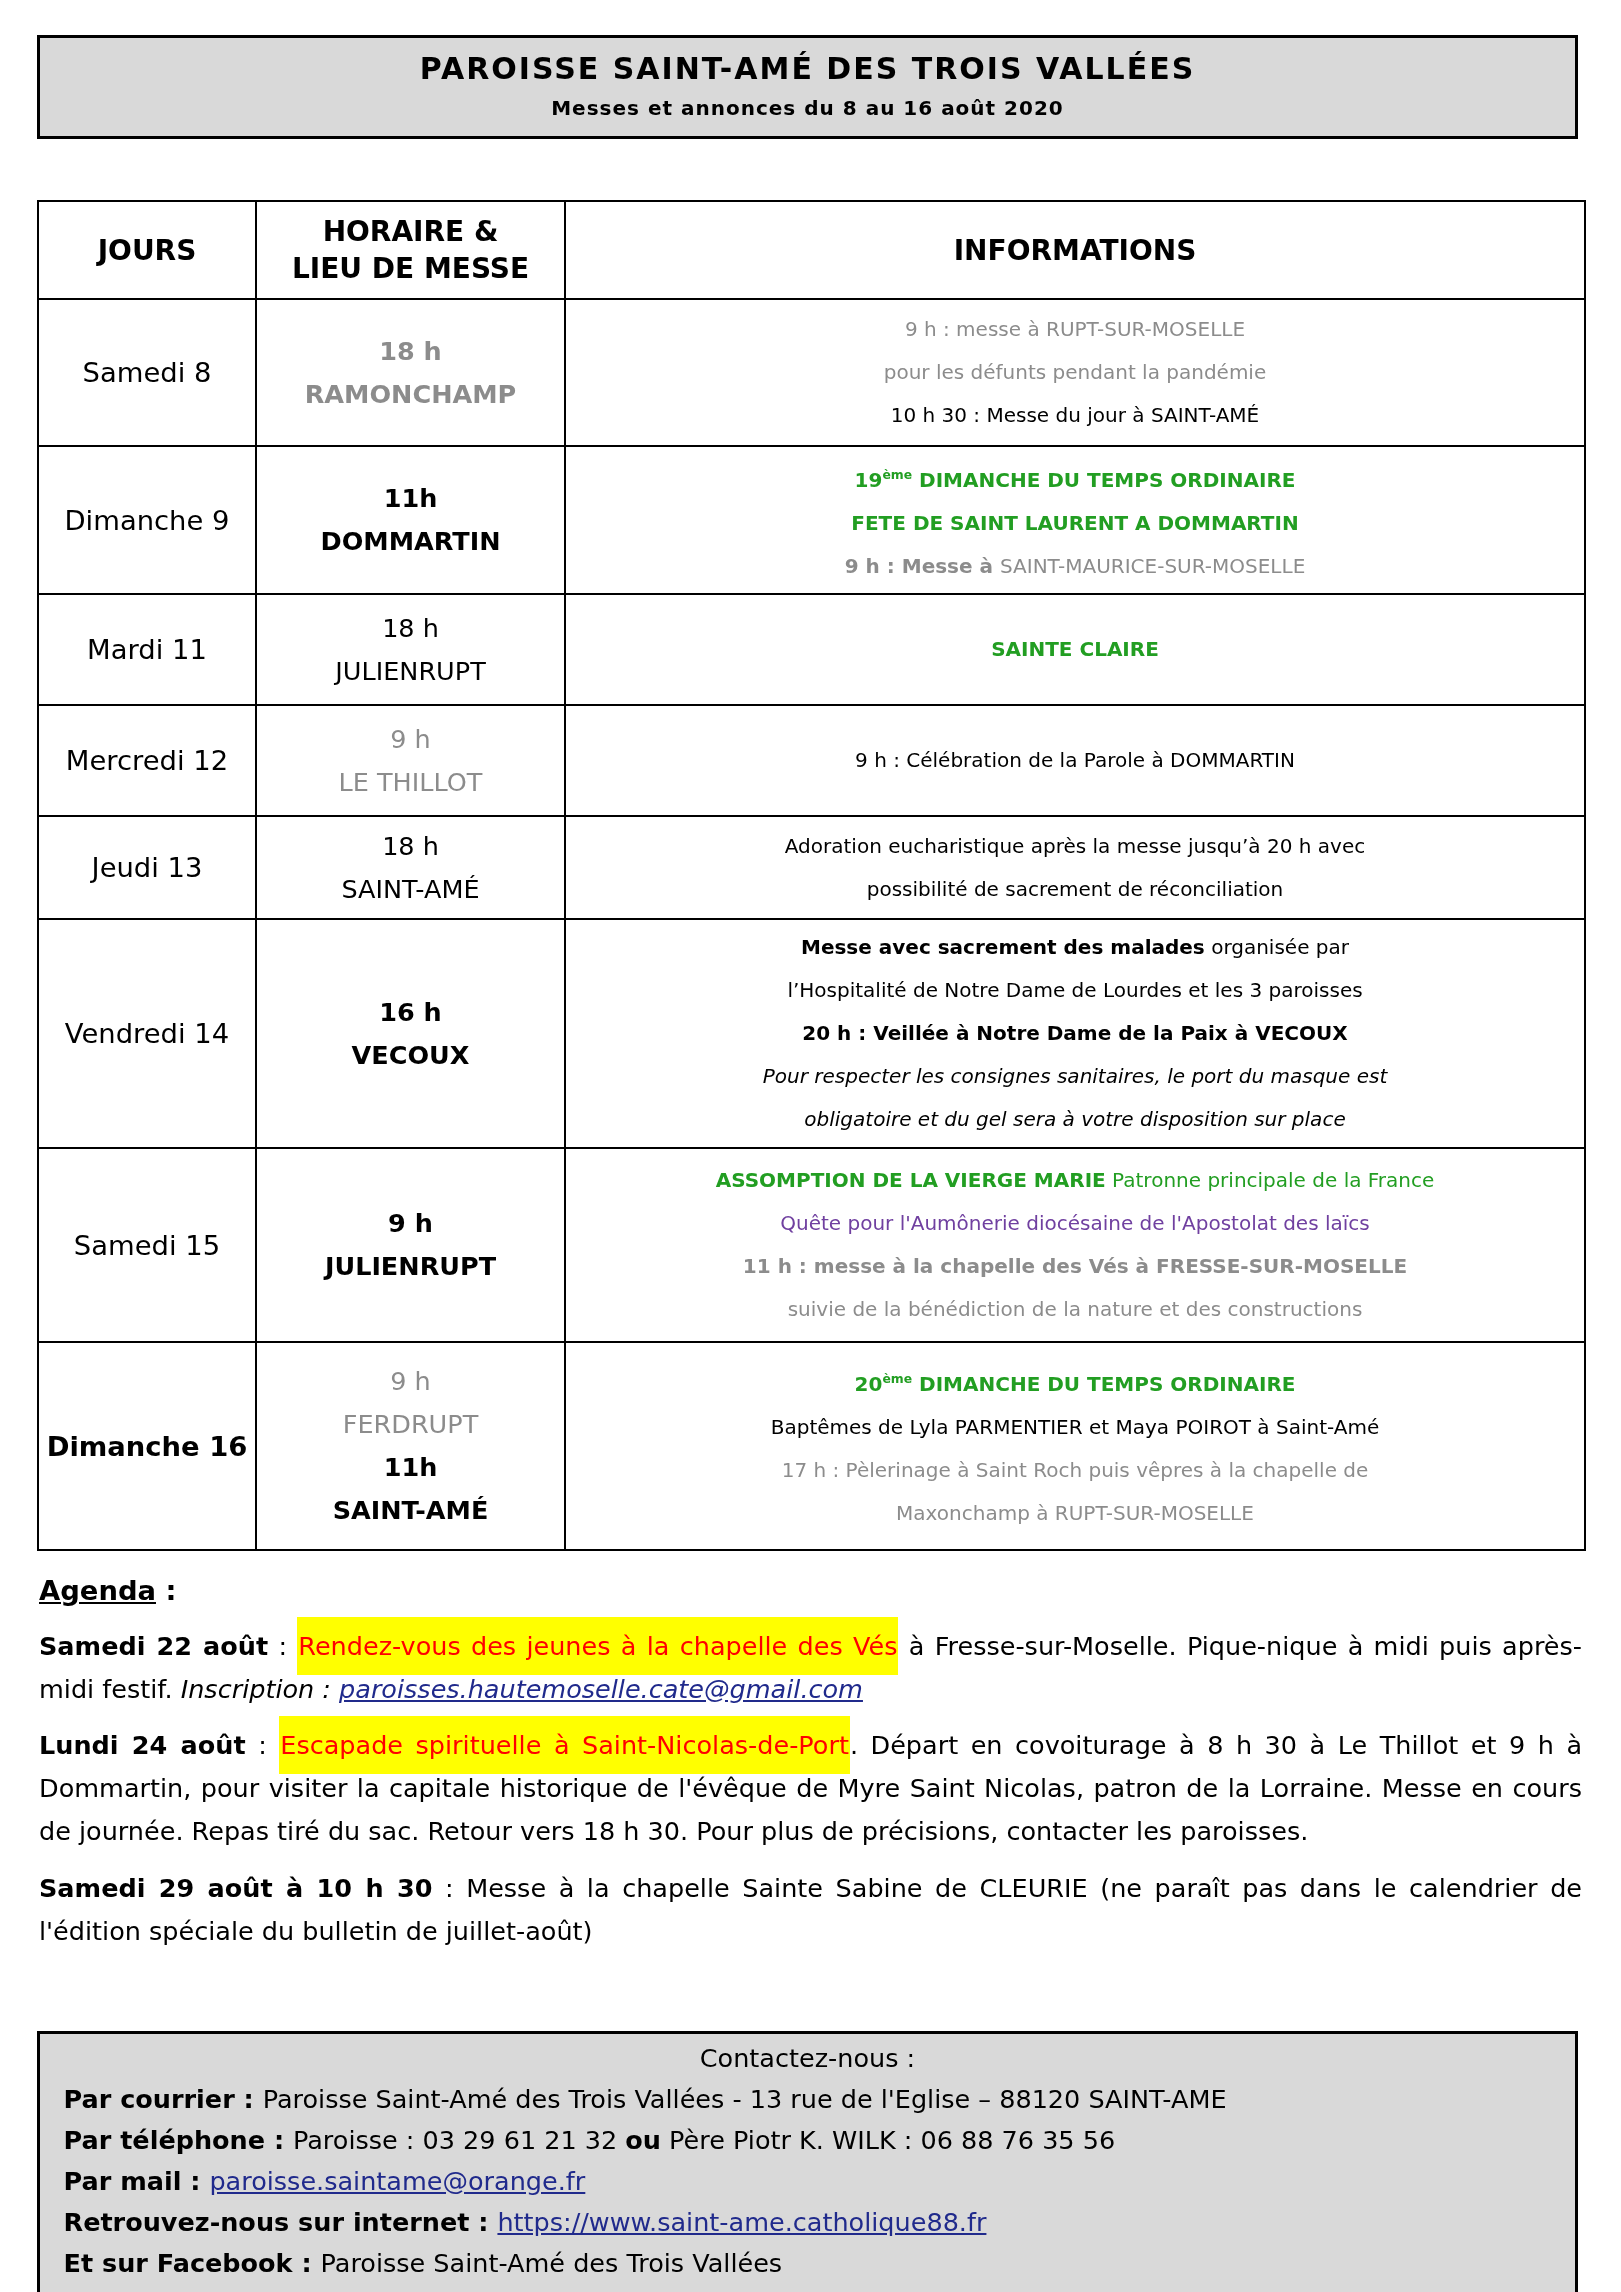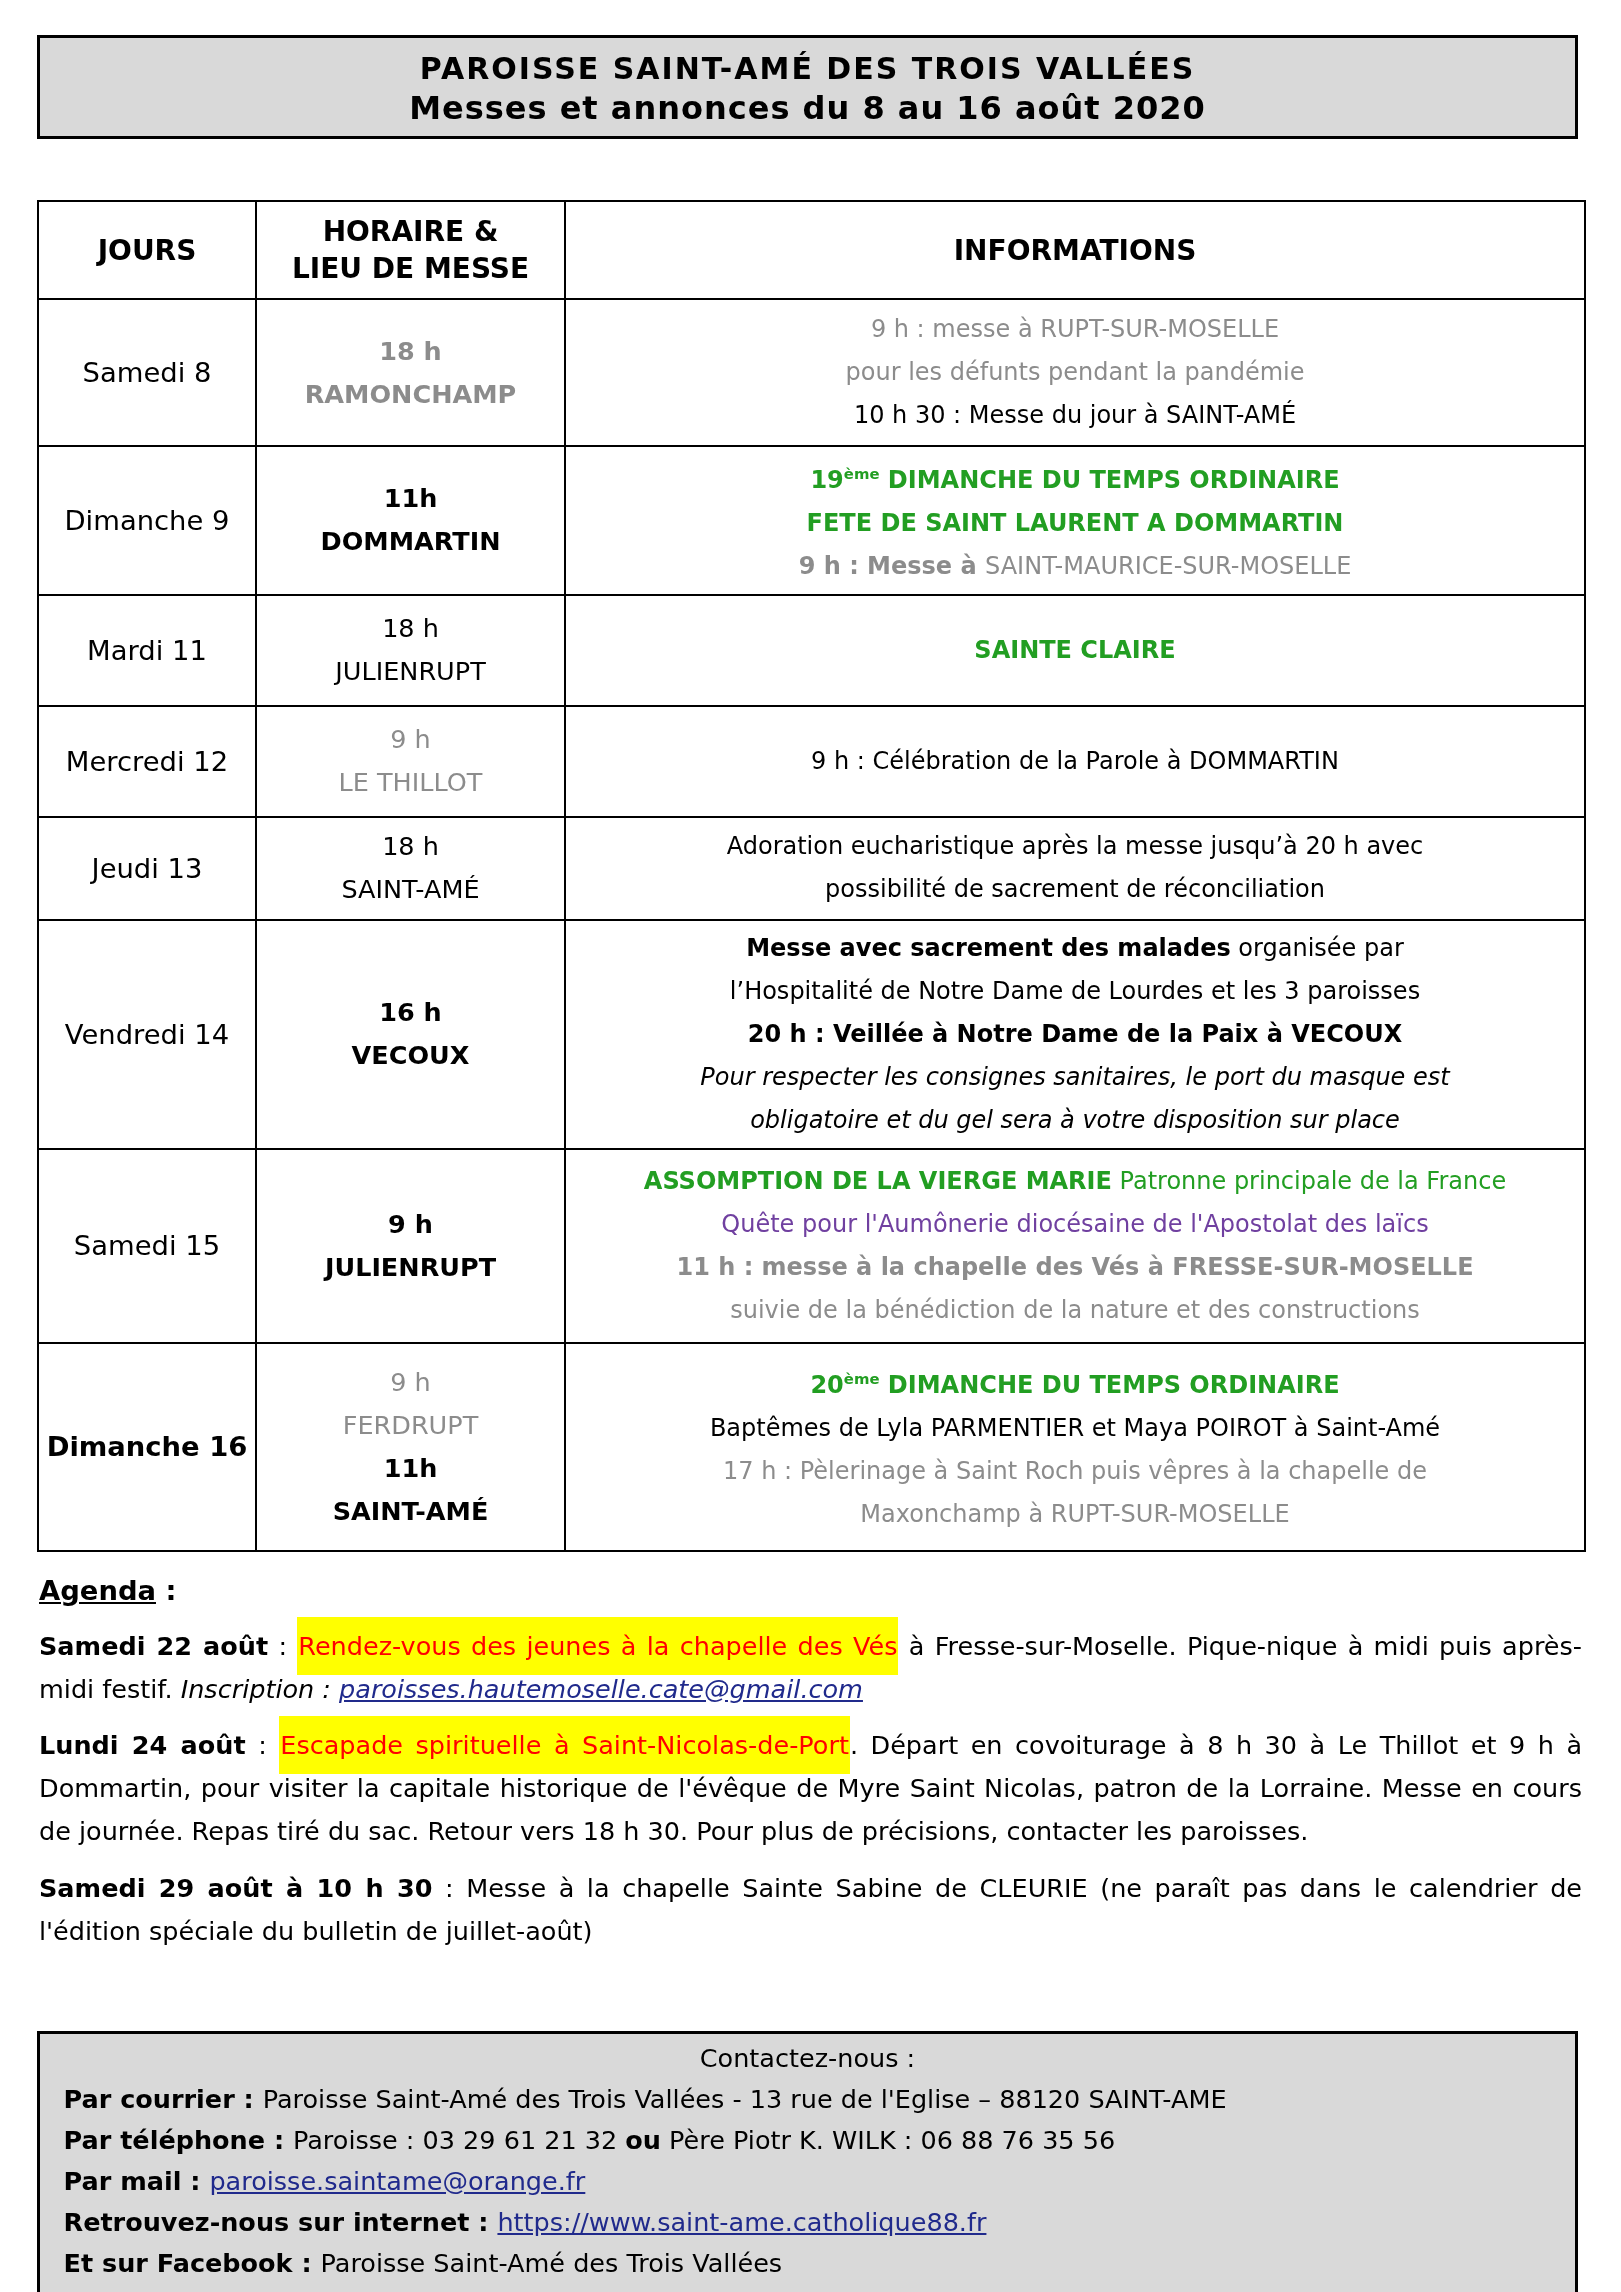--- a/index.html
+++ b/index.html
@@ -7,36 +7,36 @@
     position:relative;width:1621px;height:2293px;overflow:hidden;background:#fff;
     font-family:"DejaVu Sans", sans-serif;color:#000;border-radius:9px;
   }
   
   .header-box{
     position:absolute;left:37px;top:35px;width:1541px;box-sizing:border-box;
     border:3.9px solid #000;background:var(--box-bg);
     text-align:center;padding:9.8px 0 7.8px;
   }
   .header-title{font-size:30px;font-weight:bold;letter-spacing:2px;line-height:41px;}
-  .header-subtitle{font-size:32px;font-weight:bold;letter-spacing:1px;line-height:39px;}
+  .header-subtitle{font-size:20px;font-weight:bold;letter-spacing:1px;line-height:39px;}
   
   table.schedule{
     position:absolute;left:37px;top:200px;width:1547px;
     border-collapse:collapse;table-layout:fixed;
   }
   table.schedule td,table.schedule th{
     border:2px solid #000;vertical-align:middle;text-align:center;
     padding:5.9px 3.9px;box-sizing:border-box;
   }
   table.schedule{border:2.9px solid #000;}
   table.schedule thead th{font-size:28px;font-weight:bold;height:98px;line-height:37px;background:#fff;border-bottom:2.9px solid #000;}
   col.c-jours{width:218px;} col.c-horaire{width:309px;} col.c-info{width:1020px;}
   .day-cell{font-size:27.4px;line-height:37px;}
   .tp-line,.info-line{font-size:25.5px;line-height:43px;white-space:normal;}
-  .info-line{font-size:24px;}
+  .info-line{font-size:20px;}
   
   .b{font-weight:bold;}
   .i{font-style:italic;}
   .u{text-decoration:underline;}
   .sup{vertical-align:super;font-size:0.62em;}
   .hl{background:var(--highlight);padding:14px 1px;}
   .gray{color:var(--gray);}
   .green{color:var(--green);}
   .purple{color:var(--purple);}
   .red{color:var(--red);}

